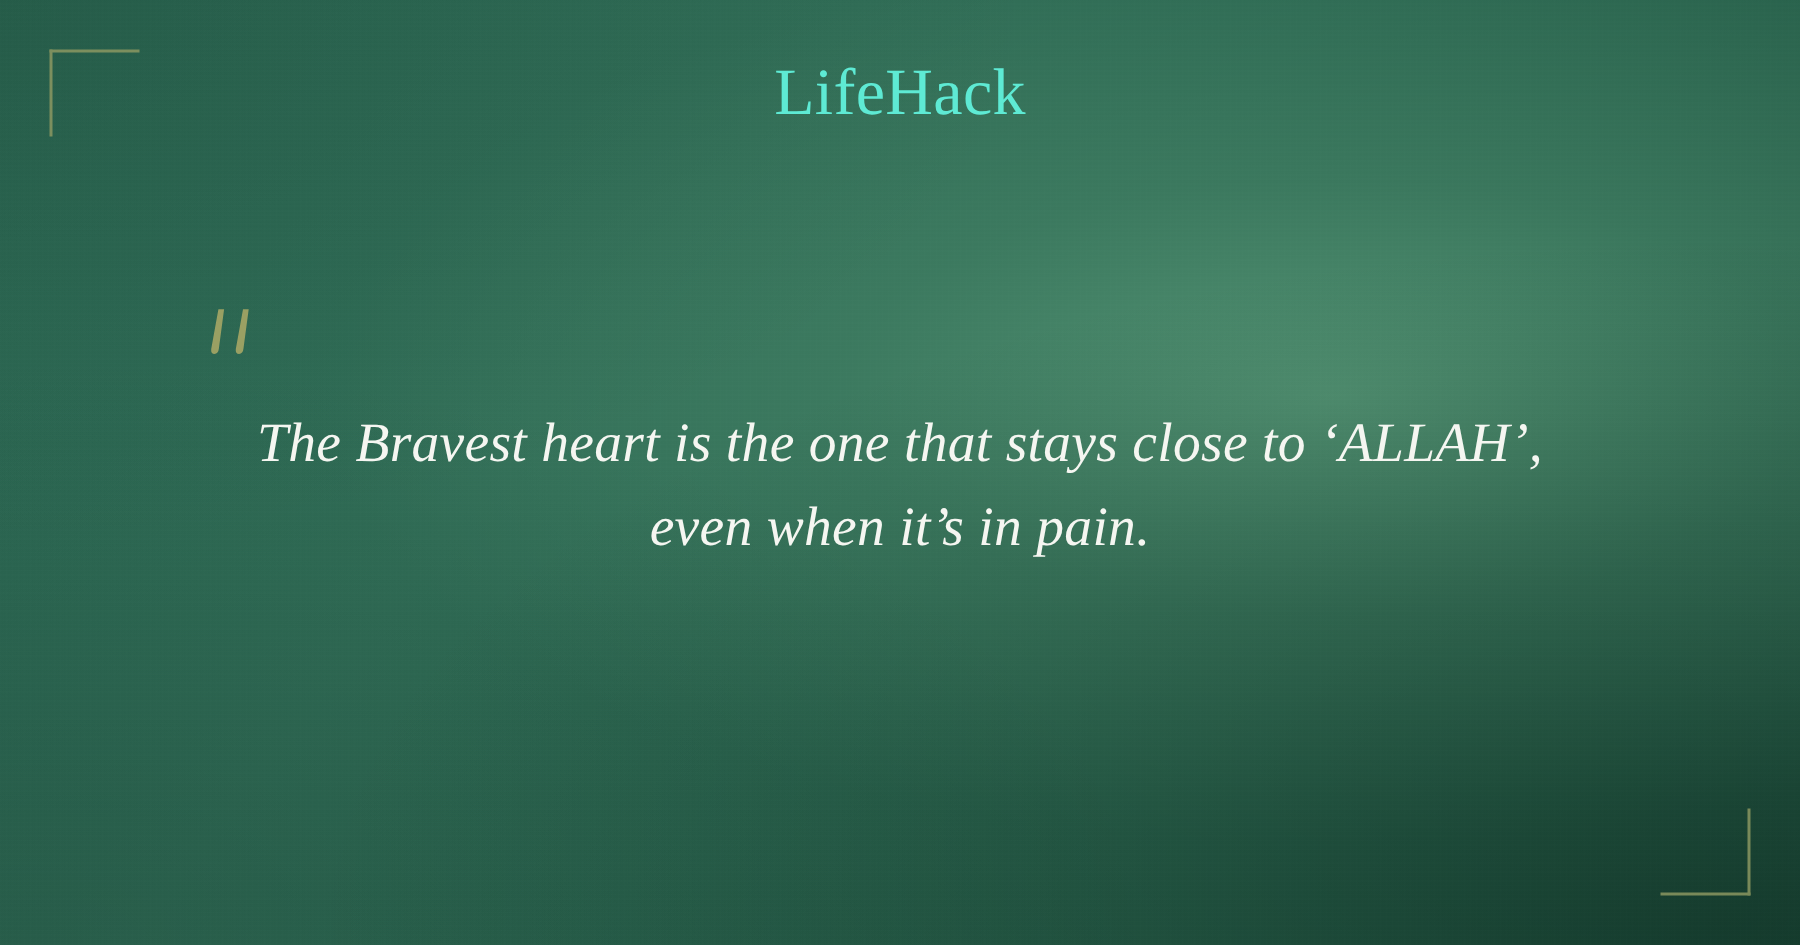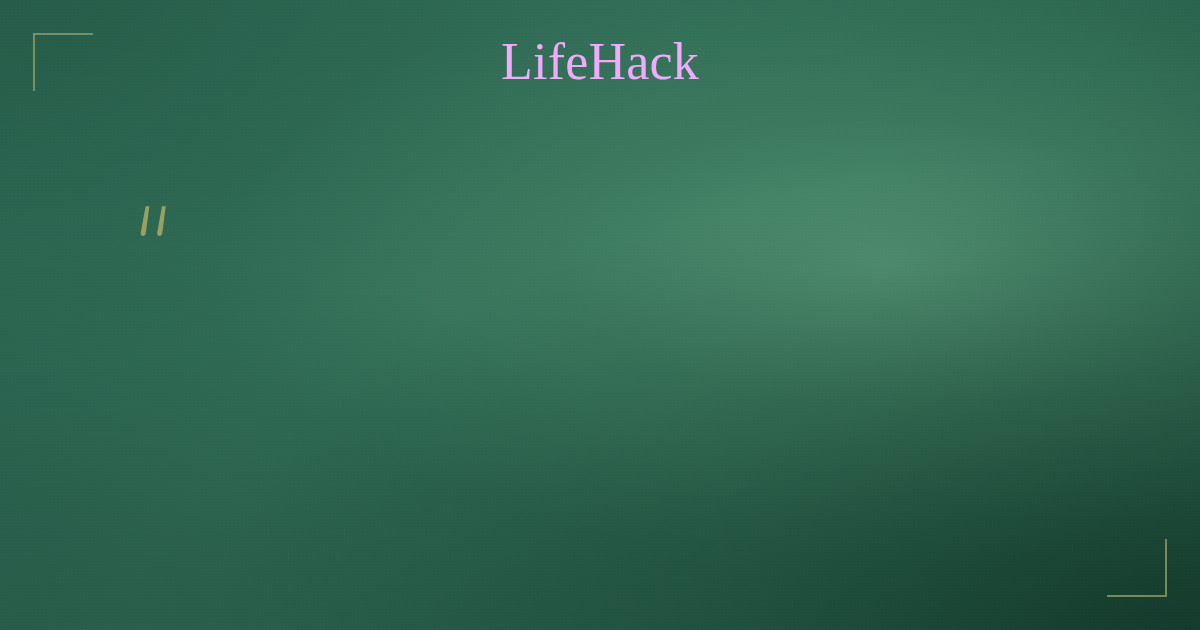--- a/index.html
+++ b/index.html
@@ -100,24 +100,24 @@
   }
 
   
   #brand {
     position: absolute;
     top: 40px;
     left: 0;
     width: 1200px;
     text-align: center;
     font-family: "Liberation Serif", serif;
-    font-size: 52px;
+    font-size: 44px;
     line-height: 44px;
     letter-spacing: 0.2px;
-    color: #f0abfc;
+    color: #5eead4;
     font-weight: 400;
   }
 
   
   #quote-mark {
     position: absolute;
     left: 136px;
     top: 205px;
     width: 44px;
     height: 36px;
@@ -159,14 +159,18 @@
 
   <div id="brand">LifeHack</div>
 
   <div id="quote-mark">
     <svg width="44" height="36" viewBox="0 0 44 36" xmlns="http://www.w3.org/2000/svg">
       <path d="M9.6 1.2 L13.4 1.2 L9.9 27.5 C9.7 29.6 8.6 31.0 7.0 31.0 C5.4 31.0 4.5 29.7 4.8 27.6 Z" fill="#9aa063"></path>
       <path d="M26.0 1.2 L29.8 1.2 L26.3 27.5 C26.1 29.6 25.0 31.0 23.4 31.0 C21.8 31.0 20.9 29.7 21.2 27.6 Z" fill="#9aa063"></path>
     </svg>
   </div>
 
+  <div id="quote-block">
+    <p id="quote-text">The Bravest heart is the one that stays close to ‘ALLAH’,
+even when it’s in pain.</p>
+  </div>
 
 </div>
 
 </body></html>

